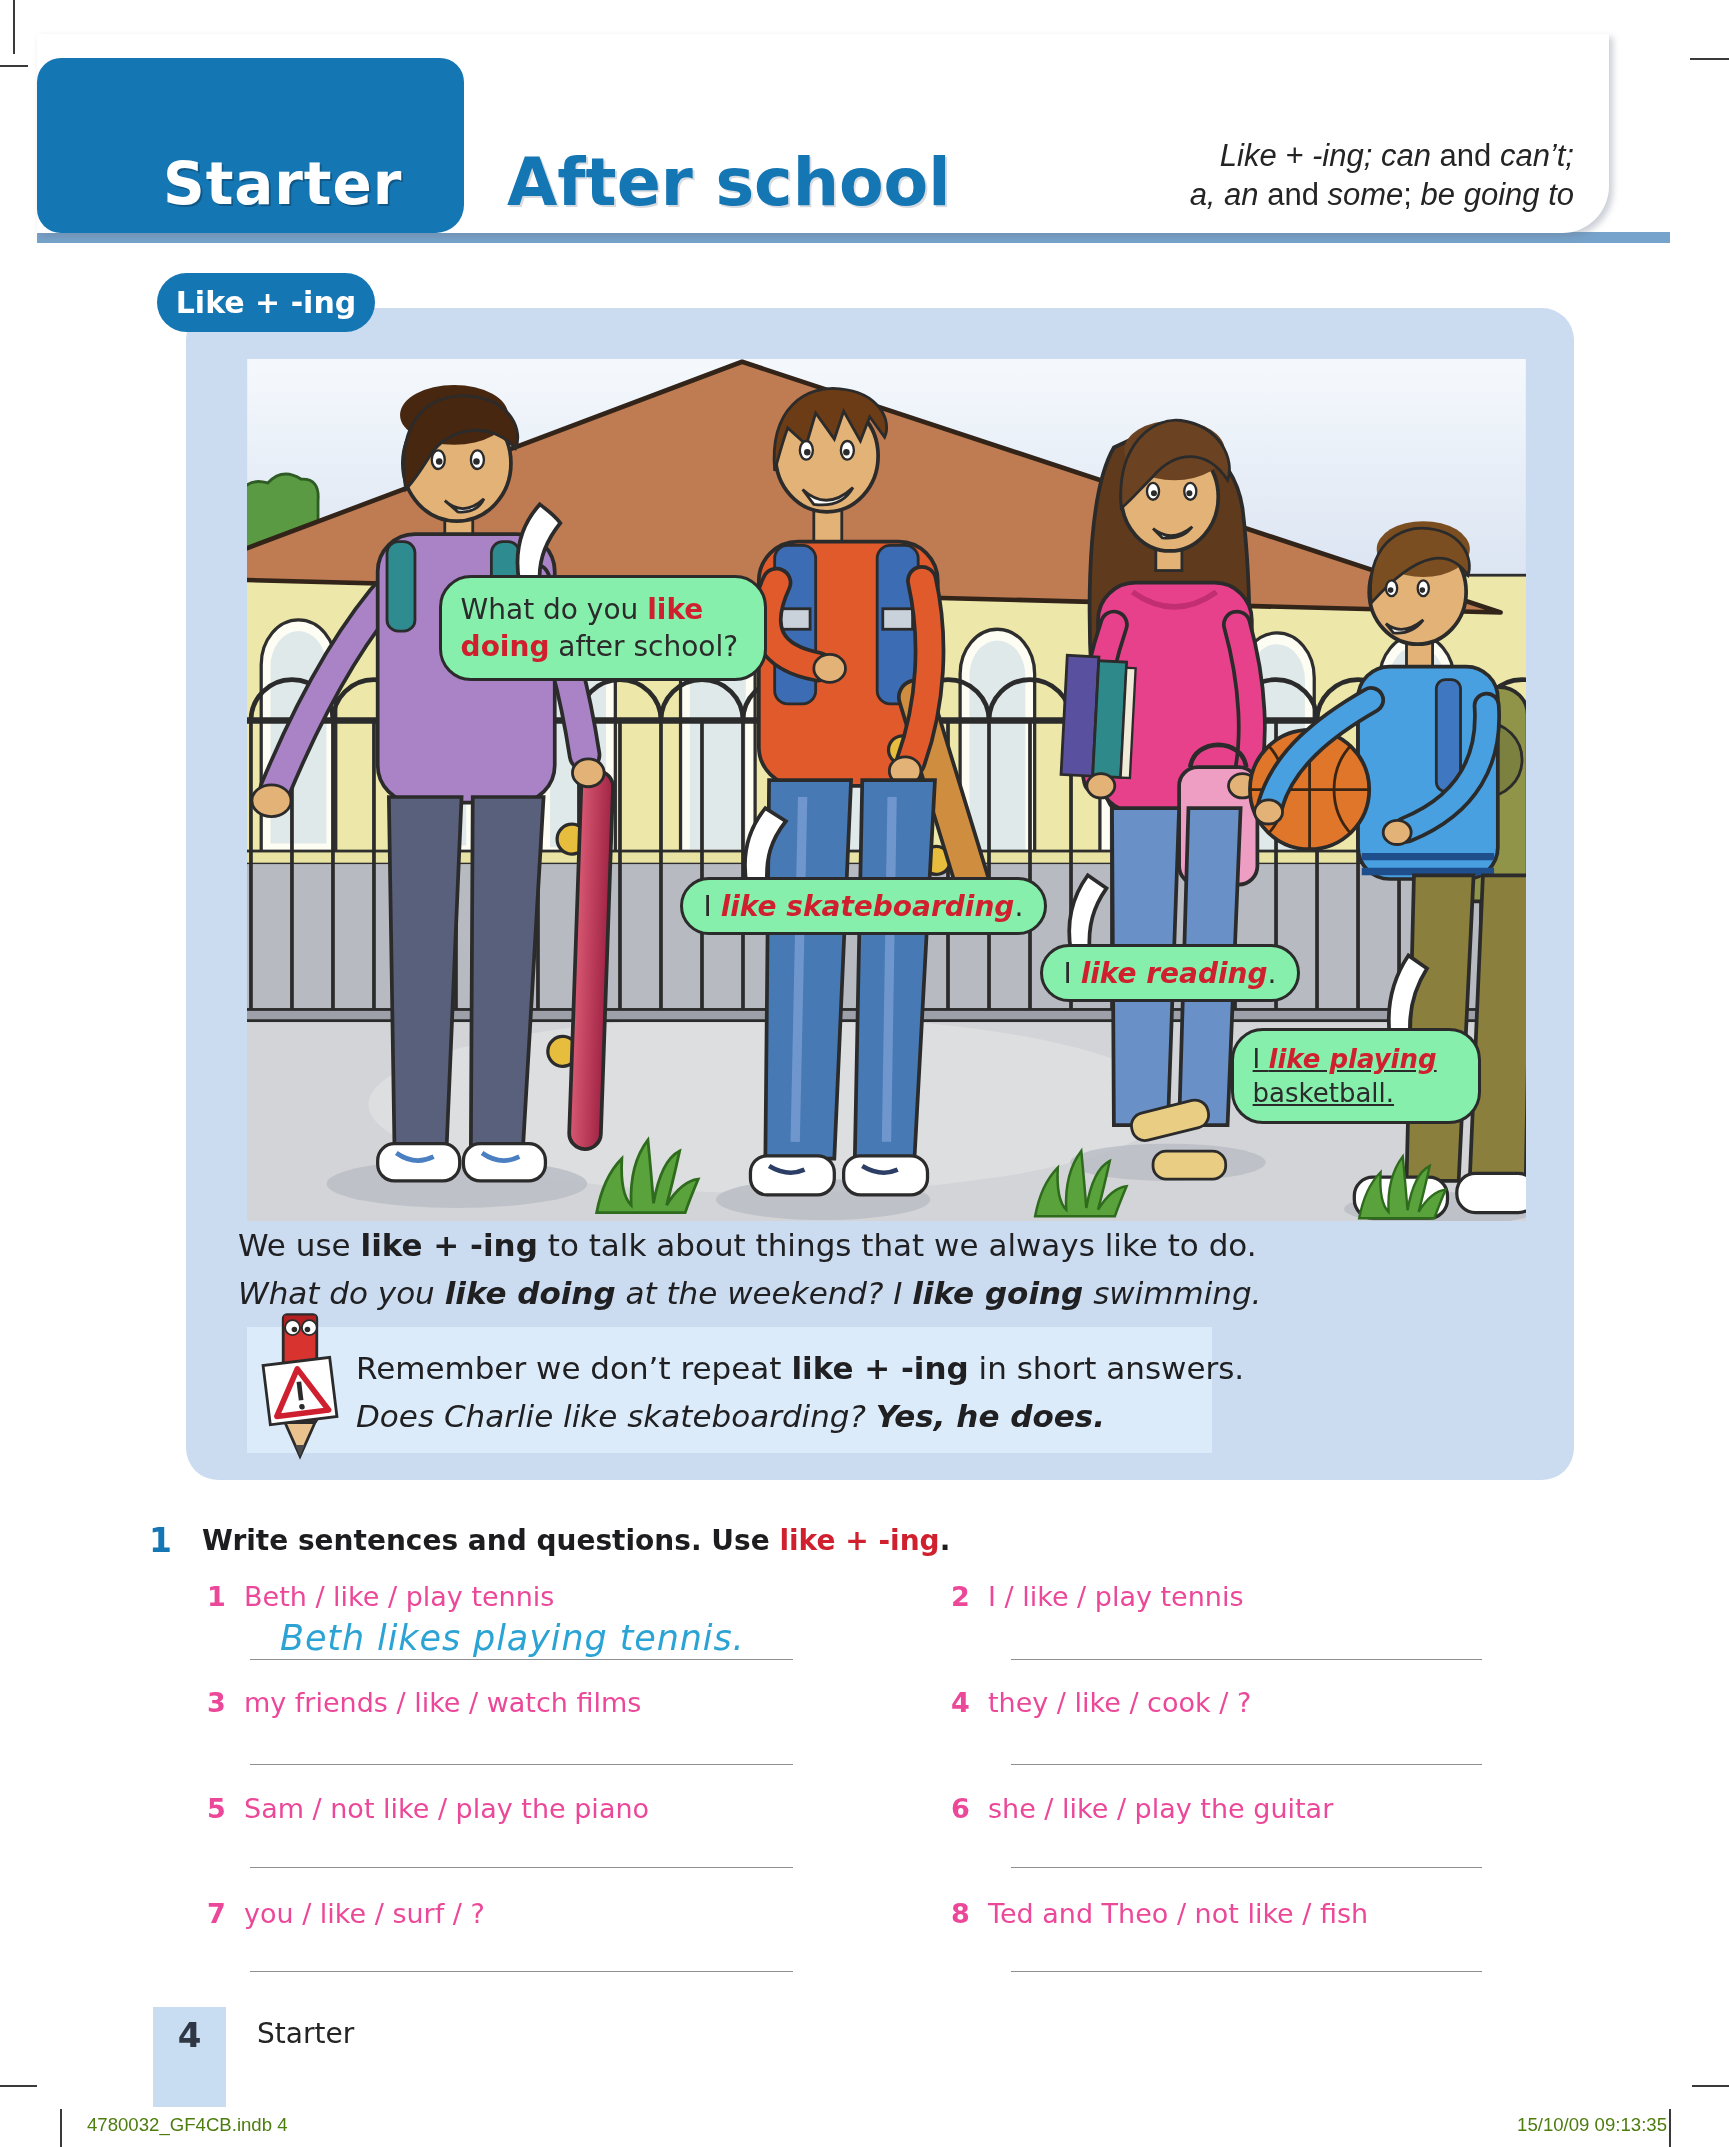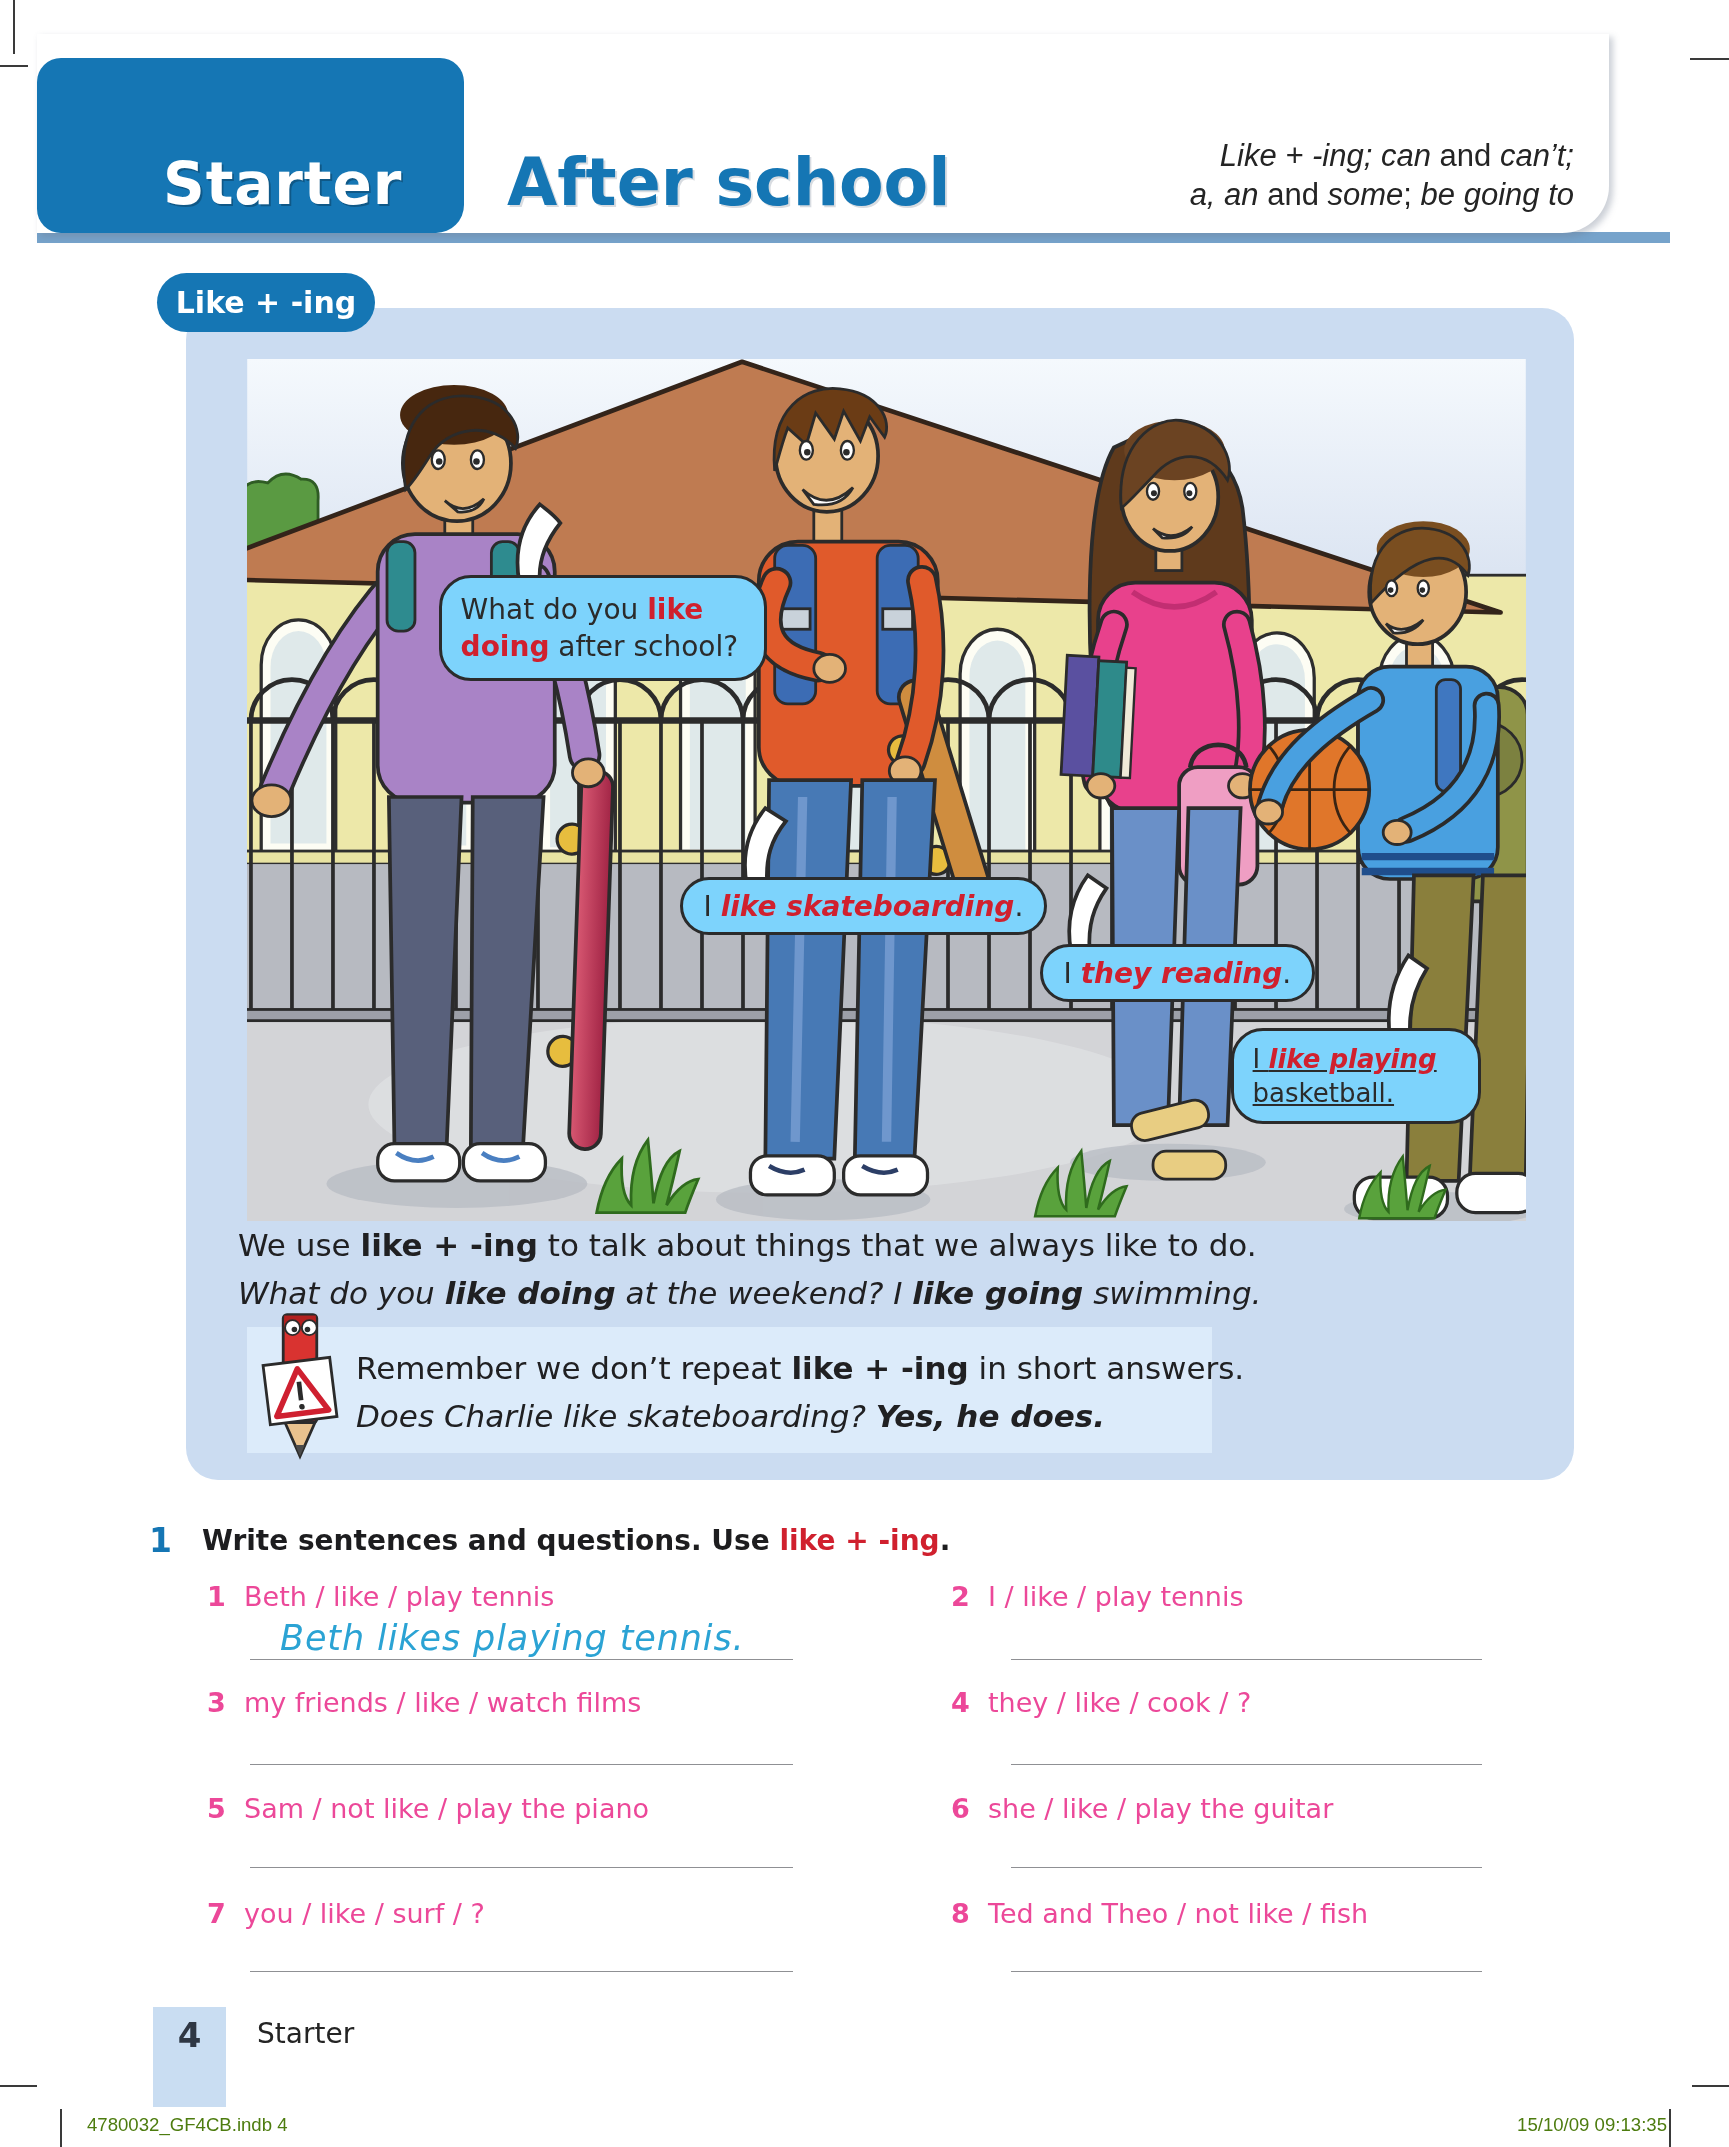--- a/index.html
+++ b/index.html
@@ -19,21 +19,21 @@
   .topics{right:155px;top:136px;text-align:right;font-size:31px;line-height:39px;color:#242424;
             font-family:"Liberation Sans",sans-serif;}
   .topics .i{font-style:italic;}
   
   .panel{left:186px;top:308px;width:1388px;height:1172px;background:#cbdcf1;border-radius:32px;}
   .tag-pill{left:157px;top:273px;width:218px;height:59px;background:#1576b4;border-radius:30px;
             color:#fff;font-weight:bold;font-size:30px;display:flex;align-items:center;justify-content:center;}
   
   .illus{left:247px;top:359px;width:1279px;height:862px;}
   .illus svg{position:absolute;left:0;top:0;}
-  .bubble{position:absolute;background:#7dd3fc;border:3.7px solid #2b2b2b;border-radius:32px;
+  .bubble{position:absolute;background:#86efac;border:3.7px solid #2b2b2b;border-radius:32px;
           color:#2b2b2b;font-size:28px;line-height:37px;padding:11.2px 18.6px;box-sizing:border-box;}
   .bubble.nowrap{white-space:nowrap;padding:7.5px 20.5px;}
   .rd{color:#d0202e;font-weight:bold;}
   .rdi{color:#d0202e;font-weight:bold;font-style:italic;}
   .b{font-weight:bold;}
   .i{font-style:italic;}
   .bi{font-weight:bold;font-style:italic;}
   
   .gram{left:238px;font-size:31px;color:#202022;}
   .rem-box{left:247px;top:1327px;width:965px;height:126px;background:#dcebfa;}
@@ -349,21 +349,21 @@
 
       <g fill="#ffffff" stroke="#2b2b2b" stroke-width="4">
         <path d="M292,240 C286,206 294,178 314,156 C322,162 330,168 336,176 C320,196 312,216 314,240 Z"></path>
         <path d="M536,564 C530,530 538,504 556,482 L578,496 C562,516 556,536 558,564 Z"></path>
         <path d="M884,636 C878,602 886,576 902,554 L922,568 C908,588 902,608 904,636 Z"></path>
         <path d="M1226,726 C1222,692 1230,664 1246,640 L1266,654 C1252,676 1246,698 1248,726 Z"></path>
       </g>
     </svg>
     <div class="bubble" style="left:192px;top:216px;width:328px;padding:13px 18.6px;"><span>What do you </span><span class="rd">like</span><br><span class="rd">doing</span><span> after school?</span></div>
     <div class="bubble nowrap" style="left:433px;top:518px;"><span>I </span><span class="rdi">like skateboarding</span><span>.</span></div>
-    <div class="bubble nowrap" style="left:793px;top:585px;"><span>I </span><span class="rdi">they reading</span><span>.</span></div>
+    <div class="bubble nowrap" style="left:793px;top:585px;"><span>I </span><span class="rdi">like reading</span><span>.</span></div>
     <div class="bubble" style="left:984px;top:669px;width:250px;font-size:26px;line-height:34px;padding:11.2px 18.6px;text-decoration:underline;"><span>I </span><span class="rdi">like playing</span><br><span>basketball.</span></div>
   </div>
 
   <div class="abs gram" style="top:1227px;"><span>We use </span><span class="b">like + -ing</span><span> to talk about things that we always like to do.</span></div>
   <div class="abs gram" style="top:1275px;"><span class="i">What do you </span><span class="bi">like doing</span><span class="i"> at the weekend?  I </span><span class="bi">like going</span><span class="i"> swimming.</span></div>
 
   <div class="abs rem-box"></div>
   <svg class="abs" style="left:257px;top:1309px;" width="86" height="151" viewBox="0 0 92 162">
     <rect x="28" y="6" width="36" height="116" rx="4" fill="#d93330" stroke="#2b2b2b" stroke-width="3"></rect>
     <rect x="29" y="7" width="34" height="13" fill="#b3201f"></rect>

